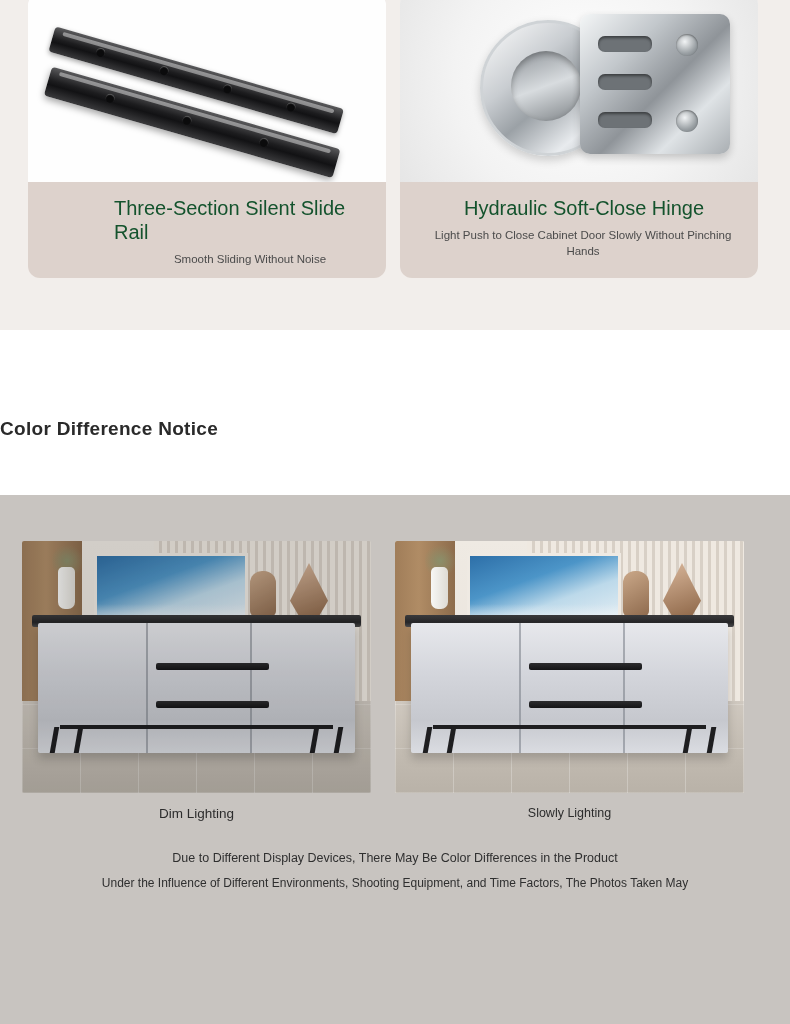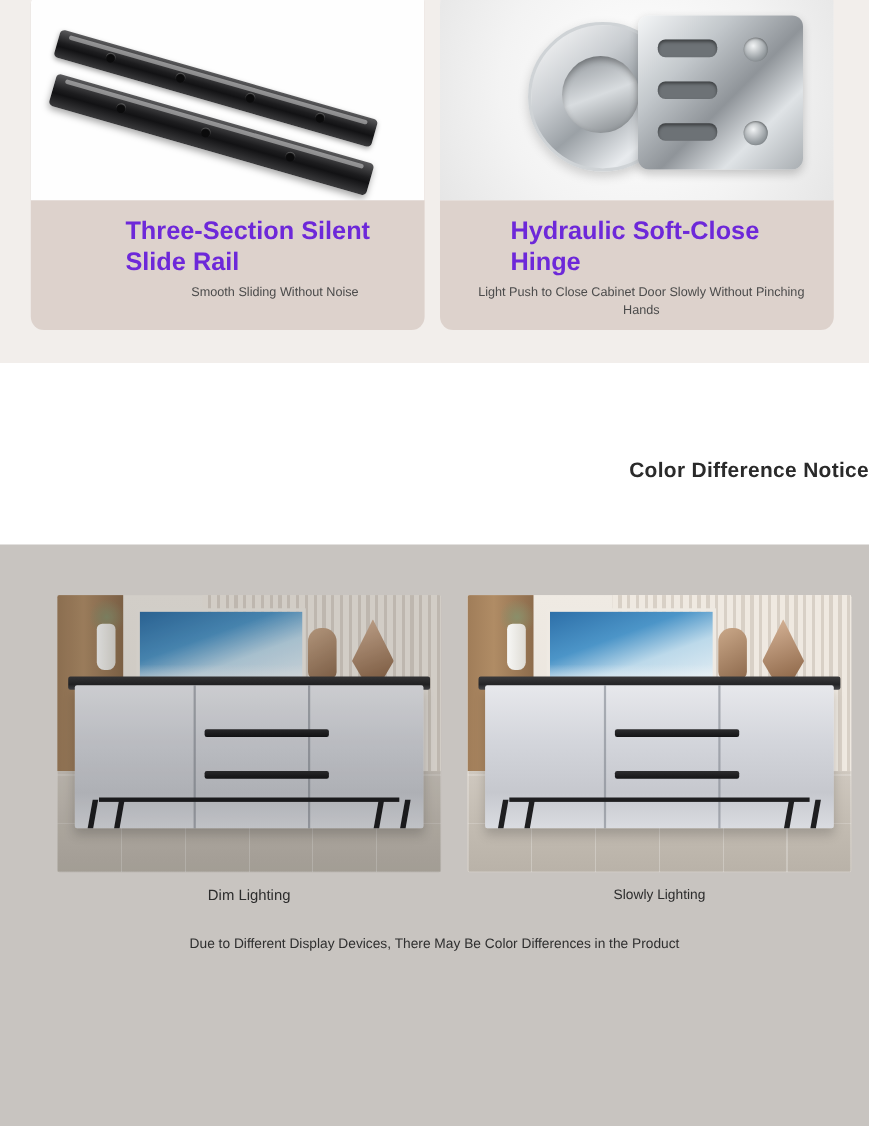--- a/index.html
+++ b/index.html
@@ -140,23 +140,23 @@
     width: 22px; height: 22px;
     border-radius: 50%;
     background: radial-gradient(circle at 40% 35%, #f2f4f5, #9aa0a4 60%, #70767a);
     box-shadow: inset 0 1px 2px rgba(0,0,0,.4);
   }
 
   .hw-caption {
     padding: 14px 18px 0 18px;
   }
   .hw-title {
-    font-size: 23px;
-    font-weight: bold;
-    color: #6d28d9;
+    font-size: 20px;
+    font-weight: normal;
+    color: #14532d;
     line-height: 1.2;
     margin: 0 0 8px 0;
   }
   .hw-sub {
     font-size: 11.5px;
     color: #4b4b4b;
     line-height: 1.35;
     margin: 0;
     text-align: center;
   }
@@ -170,39 +170,39 @@
     width: 790px;
     height: 165px;
     background: #ffffff;
     position: relative;
   }
   .notice-title {
     position: absolute;
     left: 0;
     right: 0;
     top: 88px;
-    text-align: right;
+    text-align: left;
     font-size: 19px;
     font-weight: bold;
     color: #2a2a2a;
     letter-spacing: .3px;
   }
 
   
   .compare-section {
     width: 790px;
     height: 529px;
     background: #c8c4c0;
     position: relative;
     box-sizing: border-box;
   }
   .compare-row {
     display: flex;
     gap: 24px;
-    padding: 46px 34px 0 52px;
+    padding: 46px 34px 0 22px;
     box-sizing: border-box;
   }
   .cmp-item { width: 349px; }
   .cmp-photo {
     width: 349px;
     height: 252px;
     border-radius: 2px;
     overflow: hidden;
     position: relative;
     background: #d9d4cd;
@@ -449,14 +449,15 @@
           <div class="cab-leg" style="right:14px;"></div>
         </div>
       </div>
       <div class="cmp-label">Slowly Lighting</div>
     </div>
 
   </div>
 
   <div class="notice-lines">
     <div class="notice-line">Due to Different Display Devices, There May Be Color Differences in the Product</div>
+    <div class="notice-line l2">Under the Influence of Different Environments, Shooting Equipment, and Time Factors, The Photos Taken May</div>
   </div>
 </section>
 
 </body></html>

